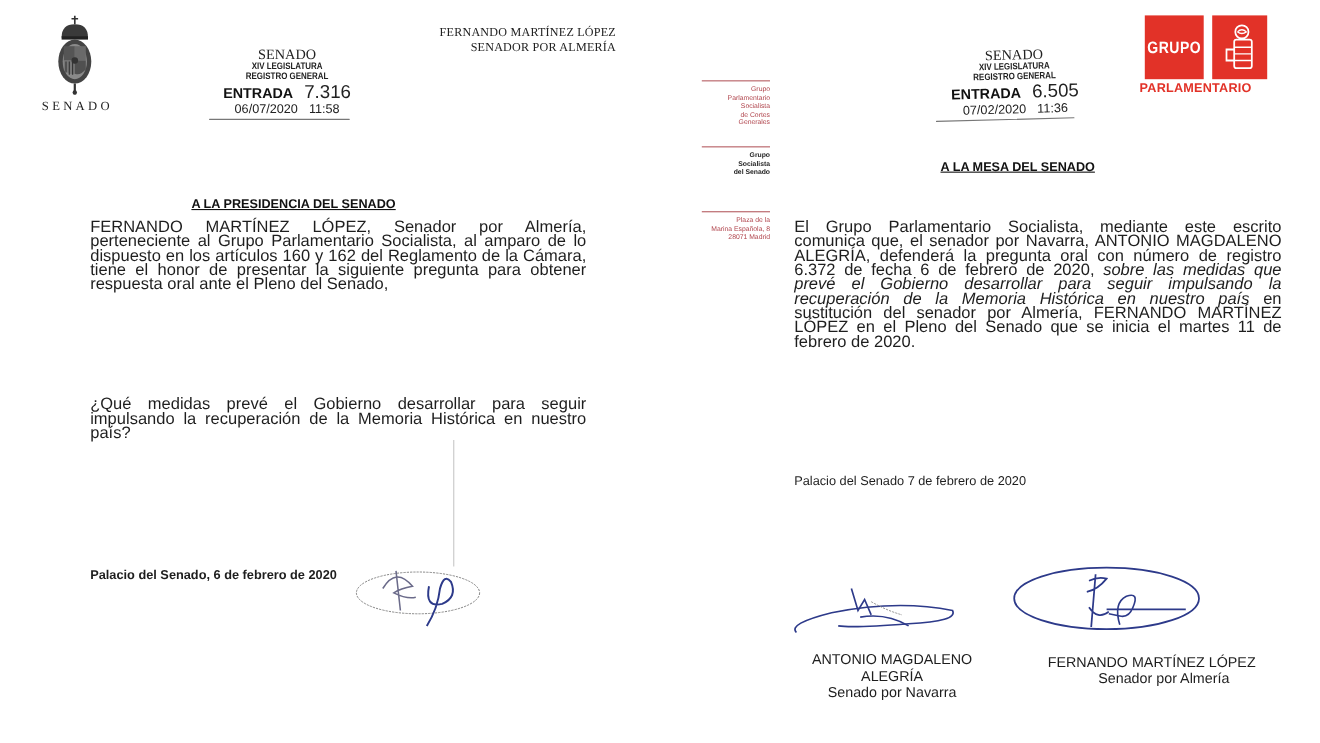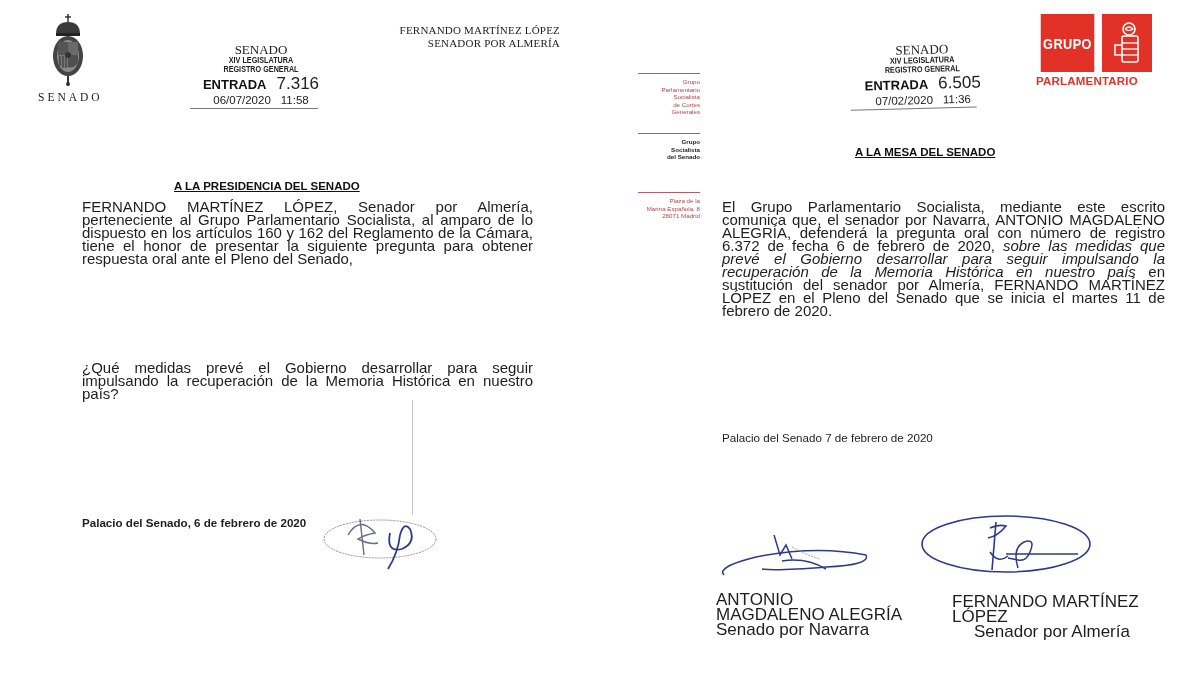--- a/index.html
+++ b/index.html
@@ -21,21 +21,21 @@
   .stamp .st-entrada { font-weight:bold; font-size:13px; color:#111; }
   .stamp .st-num { font-size:17px; color:#222; }
   .stamp .st-date { font-size:11.5px; color:#222; }
   .stamp .st-line { height:1px; background:#777; margin-top:2px; border-radius:2px; }
 
   .title { font-weight:bold; font-size:11.5px; text-decoration:underline; color:#111; }
   .body-text { font-size:15px; line-height:13px; text-align:justify; color:#1e1e1e; }
   .body-text i { font-style:italic; }
   .place-date { font-size:11.6px; color:#1e1e1e;margin-top:46px; }
 
-  .sig-name { text-align:left; font-size:17px; line-height:15px; color:#1e1e1e; }
+  .sig-name { text-align:center; font-size:13px; line-height:15px; color:#1e1e1e; }
 
   
   .side-col { left:628px; width:72px; text-align:right; font-size:6.2px; line-height:7.6px; }
   .side-col .rule { height:1px; background:#b55c62; margin-bottom:4px; margin-left:10px; }
   .side-col .red { color:#b0444c; }
   .side-col .dark { color:#1e1e1e; font-weight:bold; }
 
   .psoe-logo { left:1036px; top:14px; width:120px; }
   .psoe-logo .boxes { display:flex; gap:3px; }
   .psoe-logo .box { background:#e23228; height:58px; display:flex; align-items:center; justify-content:center; }

